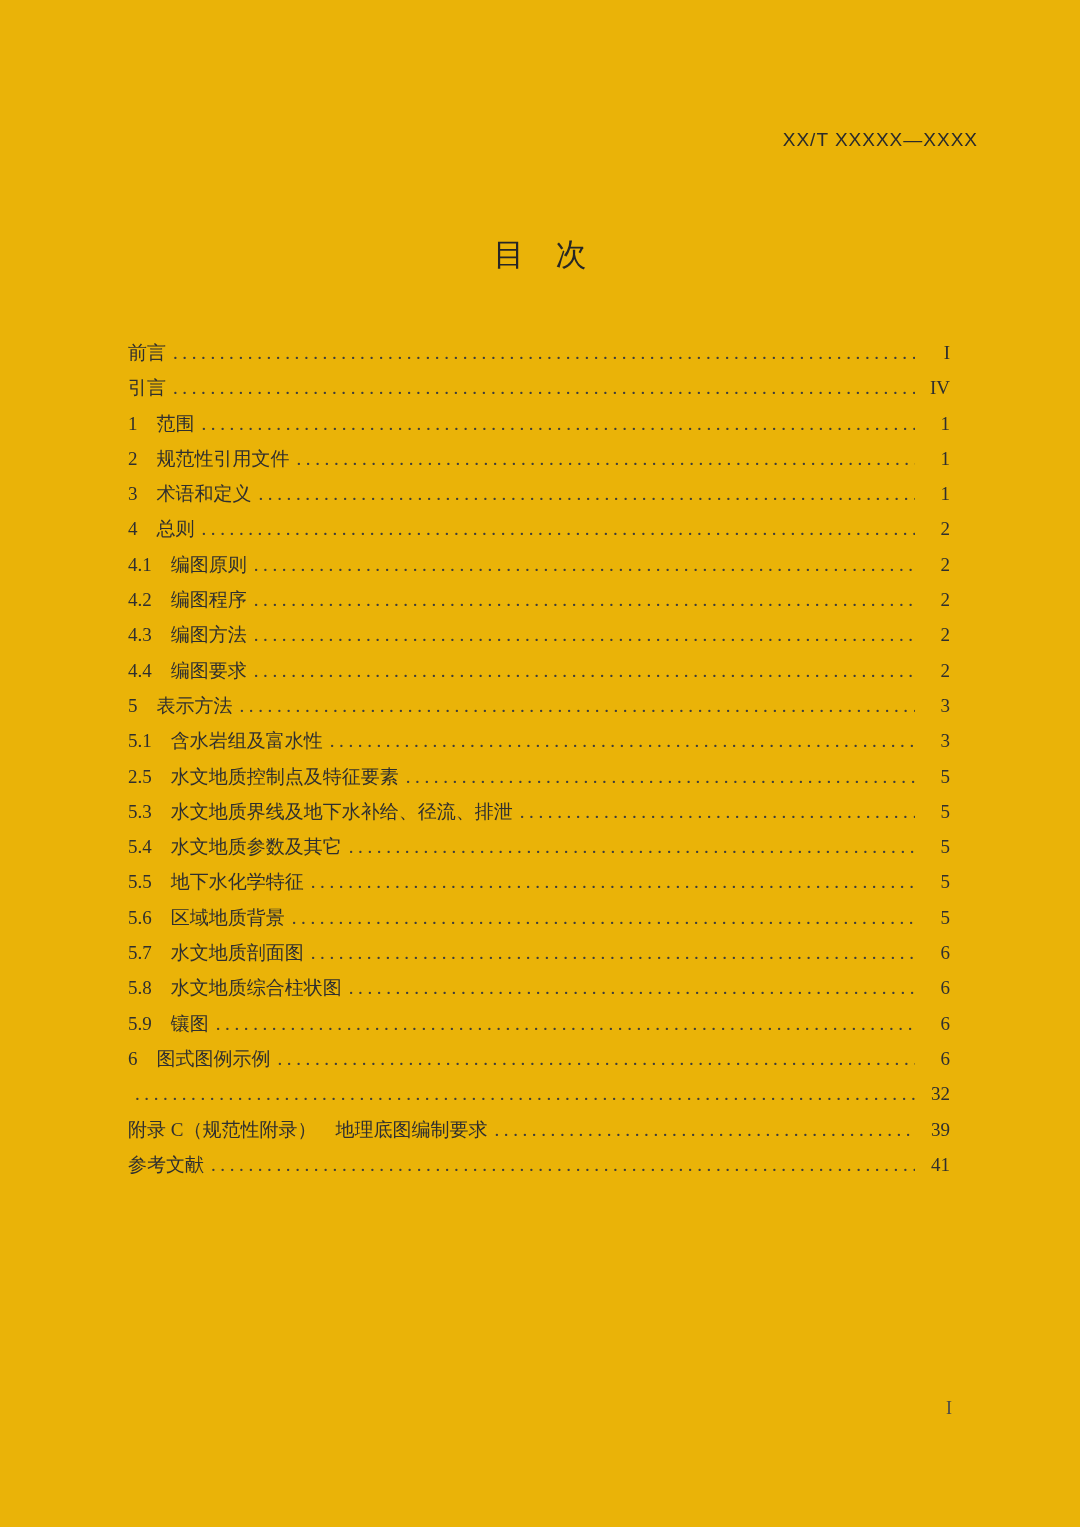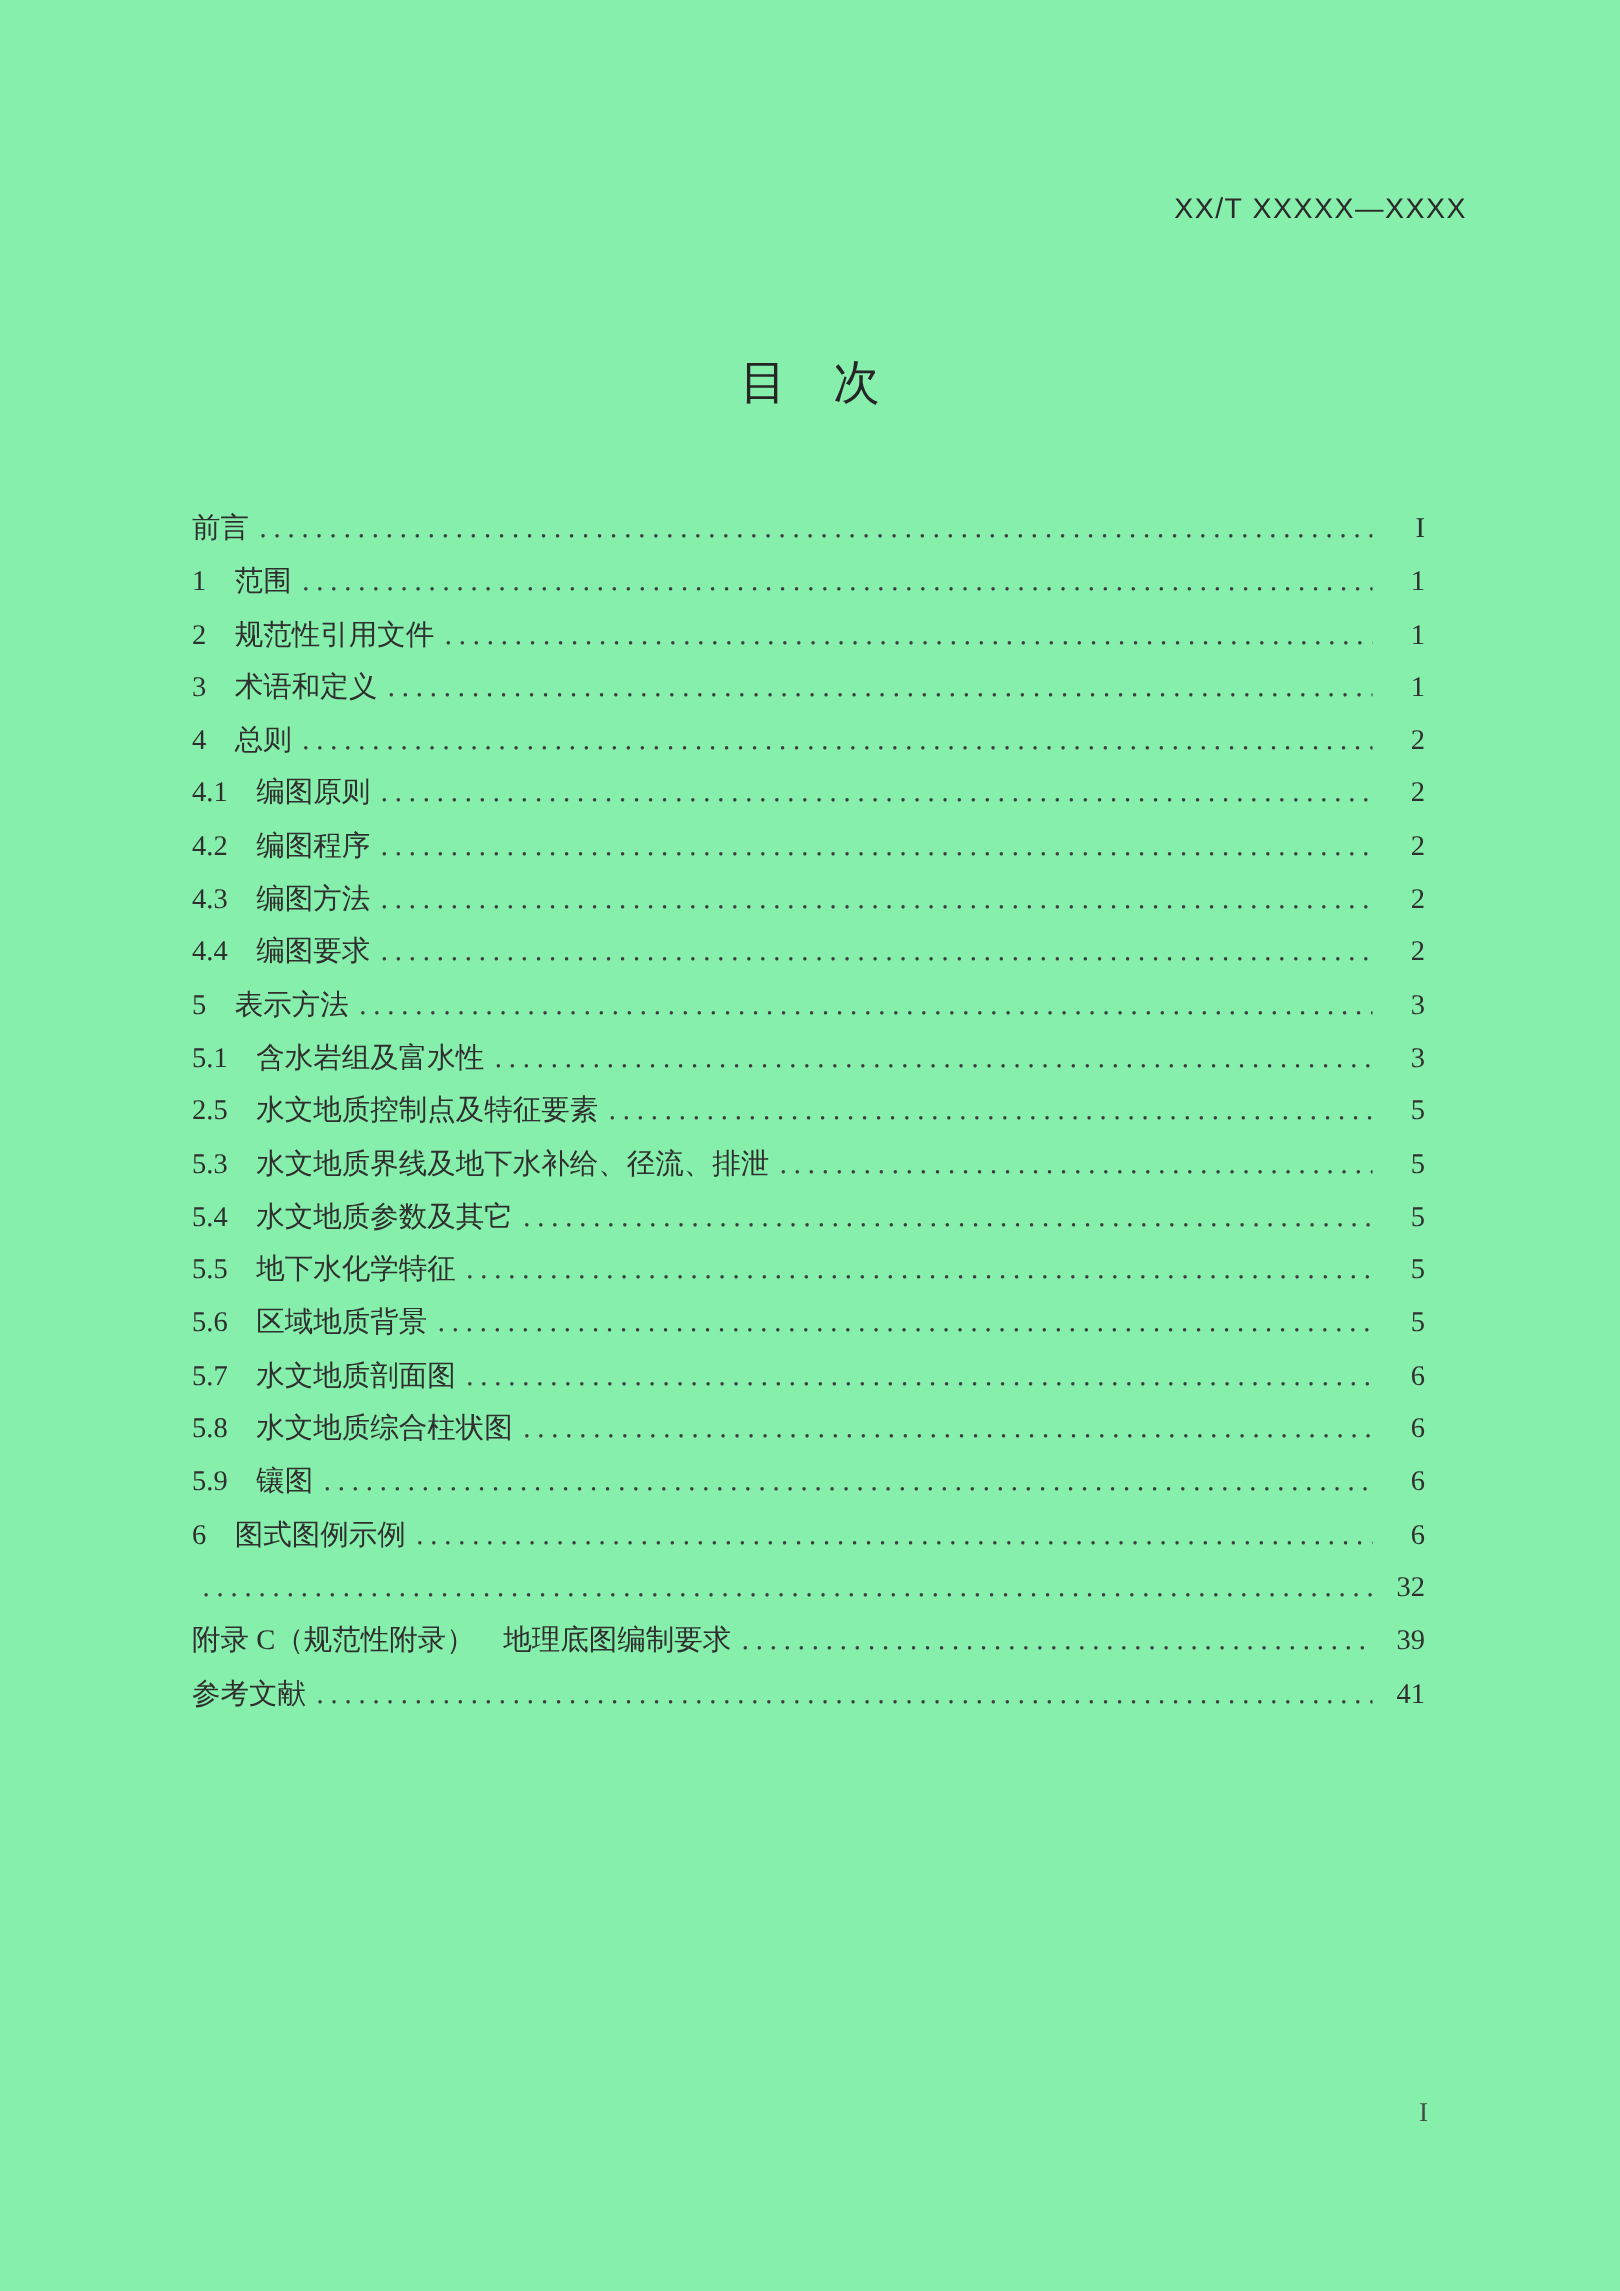--- a/index.html
+++ b/index.html
@@ -4,21 +4,21 @@
 <style>
   html, body {
     margin: 0;
     padding: 0;
     background: #ffffff;
   }
   .page {
     position: relative;
     width: 1080px;
     height: 1527px;
-    background: #86efac;
+    background: #eab308;
     overflow: hidden;
     font-family: "Liberation Serif", "DejaVu Serif", serif;
     color: #2f2f2f;
   }
   
   .doc-code {
     position: absolute;
     top: 129px;
     right: 102px;
     font-family: "Liberation Sans", "DejaVu Sans", sans-serif;
@@ -95,20 +95,25 @@
 
   <h1 class="page-title">目　次</h1>
 
   <div class="toc" id="toc">
   <div class="toc-row">
     <span class="toc-label">前言</span>
     <span class="dots"></span>
     <span class="toc-page">I</span>
   </div>
 
+  <div class="toc-row">
+    <span class="toc-label">引言</span>
+    <span class="dots"></span>
+    <span class="toc-page">IV</span>
+  </div>
 
   <div class="toc-row">
     <span class="toc-label">1　范围</span>
     <span class="dots"></span>
     <span class="toc-page">1</span>
   </div>
 
   <div class="toc-row">
     <span class="toc-label">2　规范性引用文件</span>
     <span class="dots"></span>

